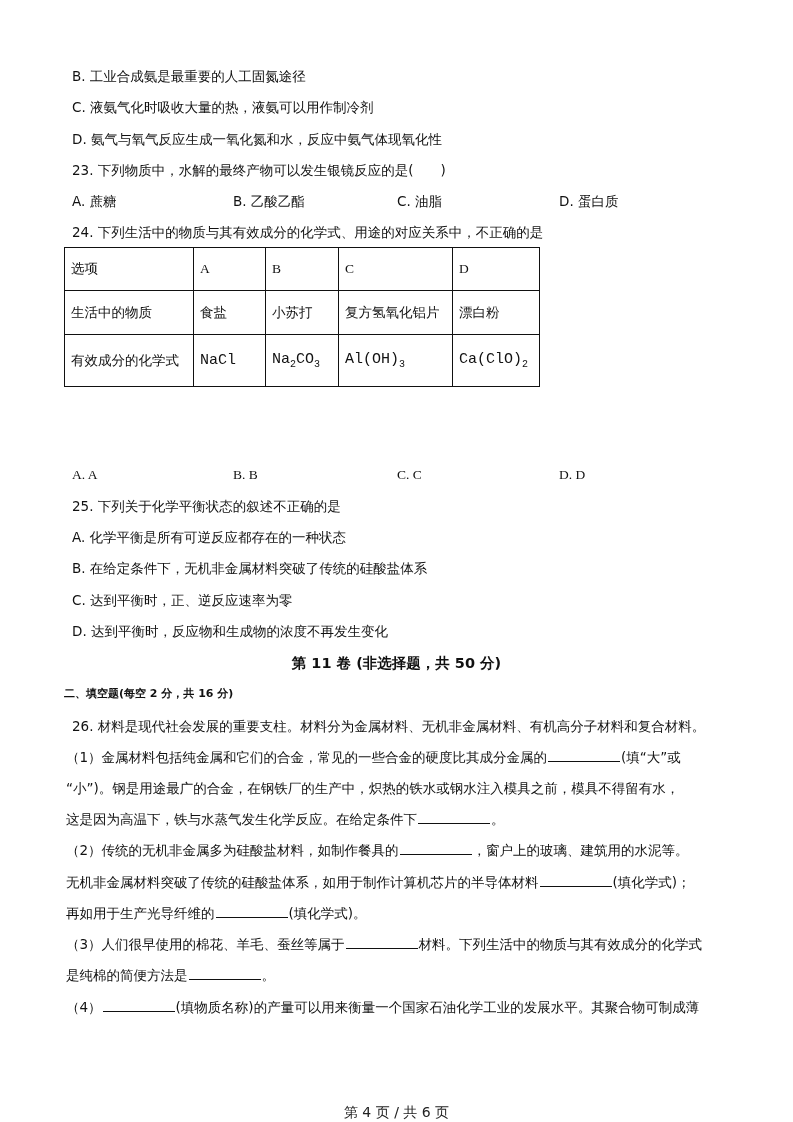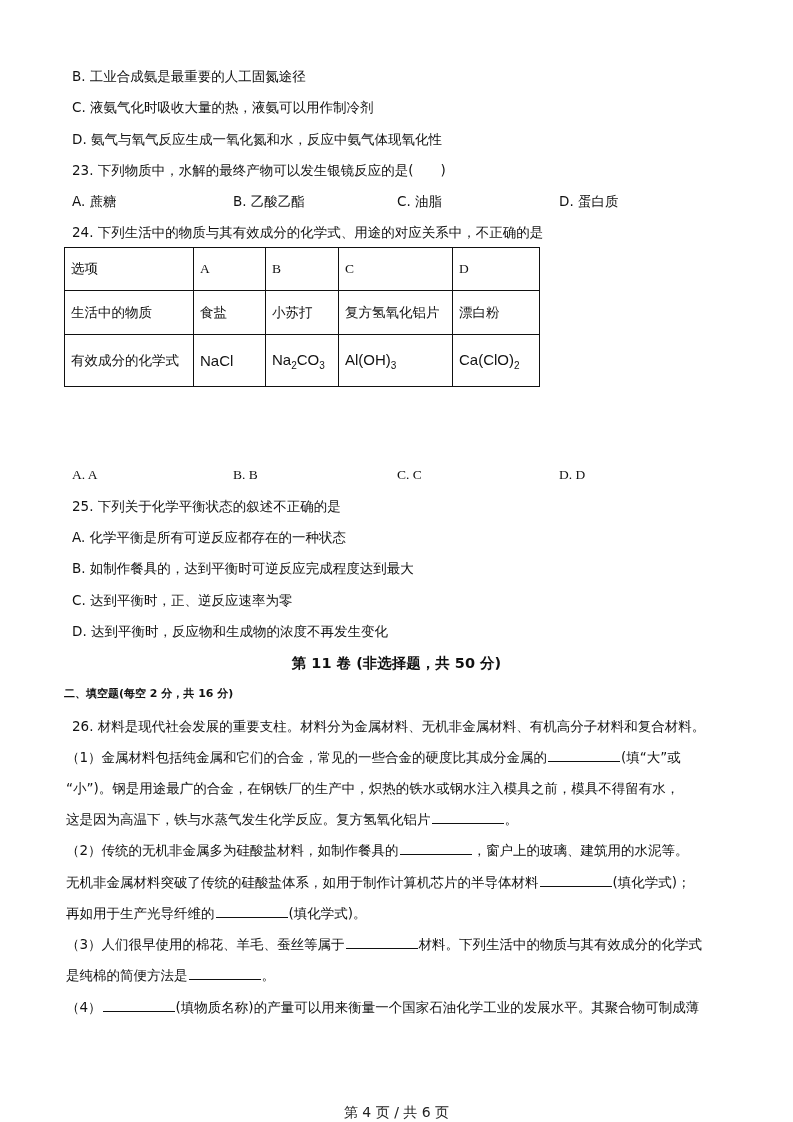--- a/index.html
+++ b/index.html
@@ -17,21 +17,21 @@
     font-size: 13.5px;
   }
   table.t24 td {
     border: 1px solid #111; padding: 0 6px; vertical-align: middle; white-space: nowrap;
   }
   table.t24 tr.r0 td { height: 42px; }
   table.t24 tr.r1 td { height: 43px; }
   table.t24 tr.r2 td { height: 51px; }
   table.t24 tr.r3 td { height: 42px; }
   .c0 { width: 116px; } .c1 { width: 59px; } .c2 { width: 60px; } .c3 { width: 101px; } .c4 { width: 74px; }
-  .formula { font-family: Liberation Sans, sans-serif; font-size: 15px; }
+  .formula { font-family: Liberation Mono, monospace; font-size: 15px; }
   .formula sub { font-size: 10px; }
   .center-title { position: absolute; left: 0; width: 793px; text-align: center; font-weight: bold; line-height: 22px; font-size: 14.5px; }
   .section { position: absolute; left: 64px; font-weight: bold; font-size: 11px; line-height: 22px; white-space: nowrap; }
   .footer { position: absolute; top: 1104px; left: 0; width: 793px; text-align: center; font-size: 14px; color: #222; }
 </style>
 </head>
 <body>
 
 <div class="line" style="top:66px">B. 工业合成氨是最重要的人工固氮途径</div>
 <div class="line" style="top:97px">C. 液氨气化时吸收大量的热，液氨可以用作制冷剂</div>
@@ -71,35 +71,35 @@
 </tbody>
   </table>
 
 <div class="opt ser" style="top:465px; left:72px">A. A</div>
 <div class="opt ser" style="top:465px; left:233px">B. B</div>
 <div class="opt ser" style="top:465px; left:397px">C. C</div>
 <div class="opt ser" style="top:465px; left:559px">D. D</div>
 
 <div class="line" style="top:496px">25. 下列关于化学平衡状态的叙述不正确的是</div>
 <div class="line" style="top:527px">A. 化学平衡是所有可逆反应都存在的一种状态</div>
-<div class="line" style="top:558px">B. 如制作餐具的，达到平衡时可逆反应完成程度达到最大</div>
+<div class="line" style="top:558px">B. 在给定条件下，无机非金属材料突破了传统的硅酸盐体系</div>
 <div class="line" style="top:590px">C. 达到平衡时，正、逆反应速率为零</div>
 <div class="line" style="top:621px">D. 达到平衡时，反应物和生成物的浓度不再发生变化</div>
 
 <div class="center-title" style="top:652px">第 11 卷 (非选择题，共 50 分)</div>
 <div class="section" style="top:683px">二、填空题(每空 2 分，共 16 分)</div>
 
 <div class="line" style="top:716px">26. 材料是现代社会发展的重要支柱。材料分为金属材料、无机非金属材料、有机高分子材料和复合材料。</div>
 
 <div class="line" style="top:747px; left:66px">
   <span>（1）金属材料包括纯金属和它们的合金，常见的一些合金的硬度比其成分金属的</span><span class="blank"></span><span>(填“大”或</span>
 </div>
 <div class="line" style="top:778px; left:66px">“小”)。钢是用途最广的合金，在钢铁厂的生产中，炽热的铁水或钢水注入模具之前，模具不得留有水，</div>
 <div class="line" style="top:809px; left:66px">
-  <span>这是因为高温下，铁与水蒸气发生化学反应。复方氢氧化铝片</span><span class="blank"></span><span>。</span>
+  <span>这是因为高温下，铁与水蒸气发生化学反应。在给定条件下</span><span class="blank"></span><span>。</span>
 </div>
 
 <div class="line" style="top:840px; left:66px">
   <span>（2）传统的无机非金属多为硅酸盐材料，如制作餐具的</span><span class="blank"></span><span>，窗户上的玻璃、建筑用的水泥等。</span>
 </div>
 <div class="line" style="top:872px; left:66px">
   <span>无机非金属材料突破了传统的硅酸盐体系，如用于制作计算机芯片的半导体材料</span><span class="blank"></span><span>(填化学式)；</span>
 </div>
 <div class="line" style="top:903px; left:66px">
   <span>再如用于生产光导纤维的</span><span class="blank"></span><span>(填化学式)。</span>

